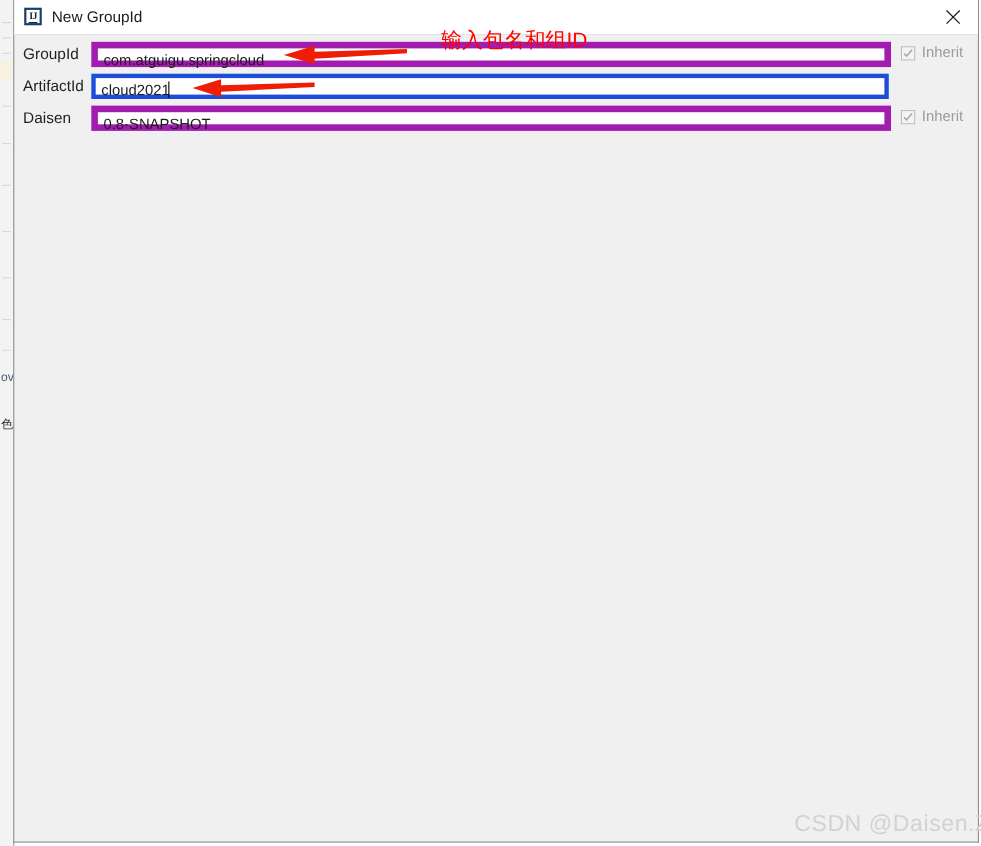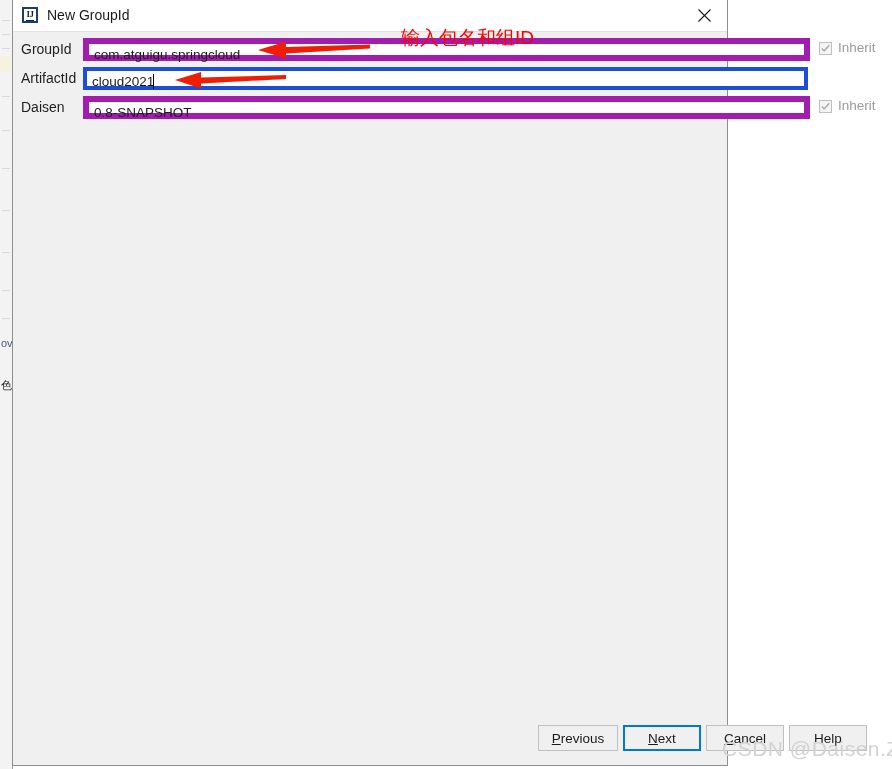--- a/index.html
+++ b/index.html
@@ -43,21 +43,21 @@
     font-size: 11px;
     color: #4a5a78;
     font-family: "Liberation Sans", sans-serif;
     white-space: nowrap;
   }
 
   
   .dialog {
     position: absolute;
     left: 12px; top: 0;
-    width: 716px;
+    width: 878px;
     height: 766px;
     background: #f0f0f0;
     border: 1px solid #8e8e8e;
     border-top: none;
     box-sizing: border-box;
   }
 
   
   .titlebar {
     position: relative;
@@ -311,30 +311,16 @@
       <path d="M 2 12 L 30 3.5 L 30 9 L 114 6.5 L 114 10.5 L 30 15.5 L 30 20.5 Z" fill="#f01d05"></path>
     </svg>
   </div>
 
   <div class="arrow" style="left:160px; top:69px;">
     <svg width="115" height="22" viewBox="0 0 115 22">
       <path d="M 2 11 L 28 3 L 28 8.5 L 113 6 L 113 10 L 28 14.5 L 28 19.5 Z" fill="#f01d05"></path>
     </svg>
   </div>
 
-  <div class="buttons">
-    <div class="btn" style="left:525px; width:80px;">
-      <span><u>P</u>revious</span>
-    </div>
-    <div class="btn default" style="left:610px; width:78px;">
-      <span><u>N</u>ext</span>
-    </div>
-    <div class="btn" style="left:693px; width:78px;">
-      <span><u>C</u>ancel</span>
-    </div>
-    <div class="btn" style="left:776px; width:78px;">
-      <span>Help</span>
-    </div>
-  </div>
 
   <div class="watermark">CSDN @Daisen.Z</div>
 
 </div>
 
 </body></html>

